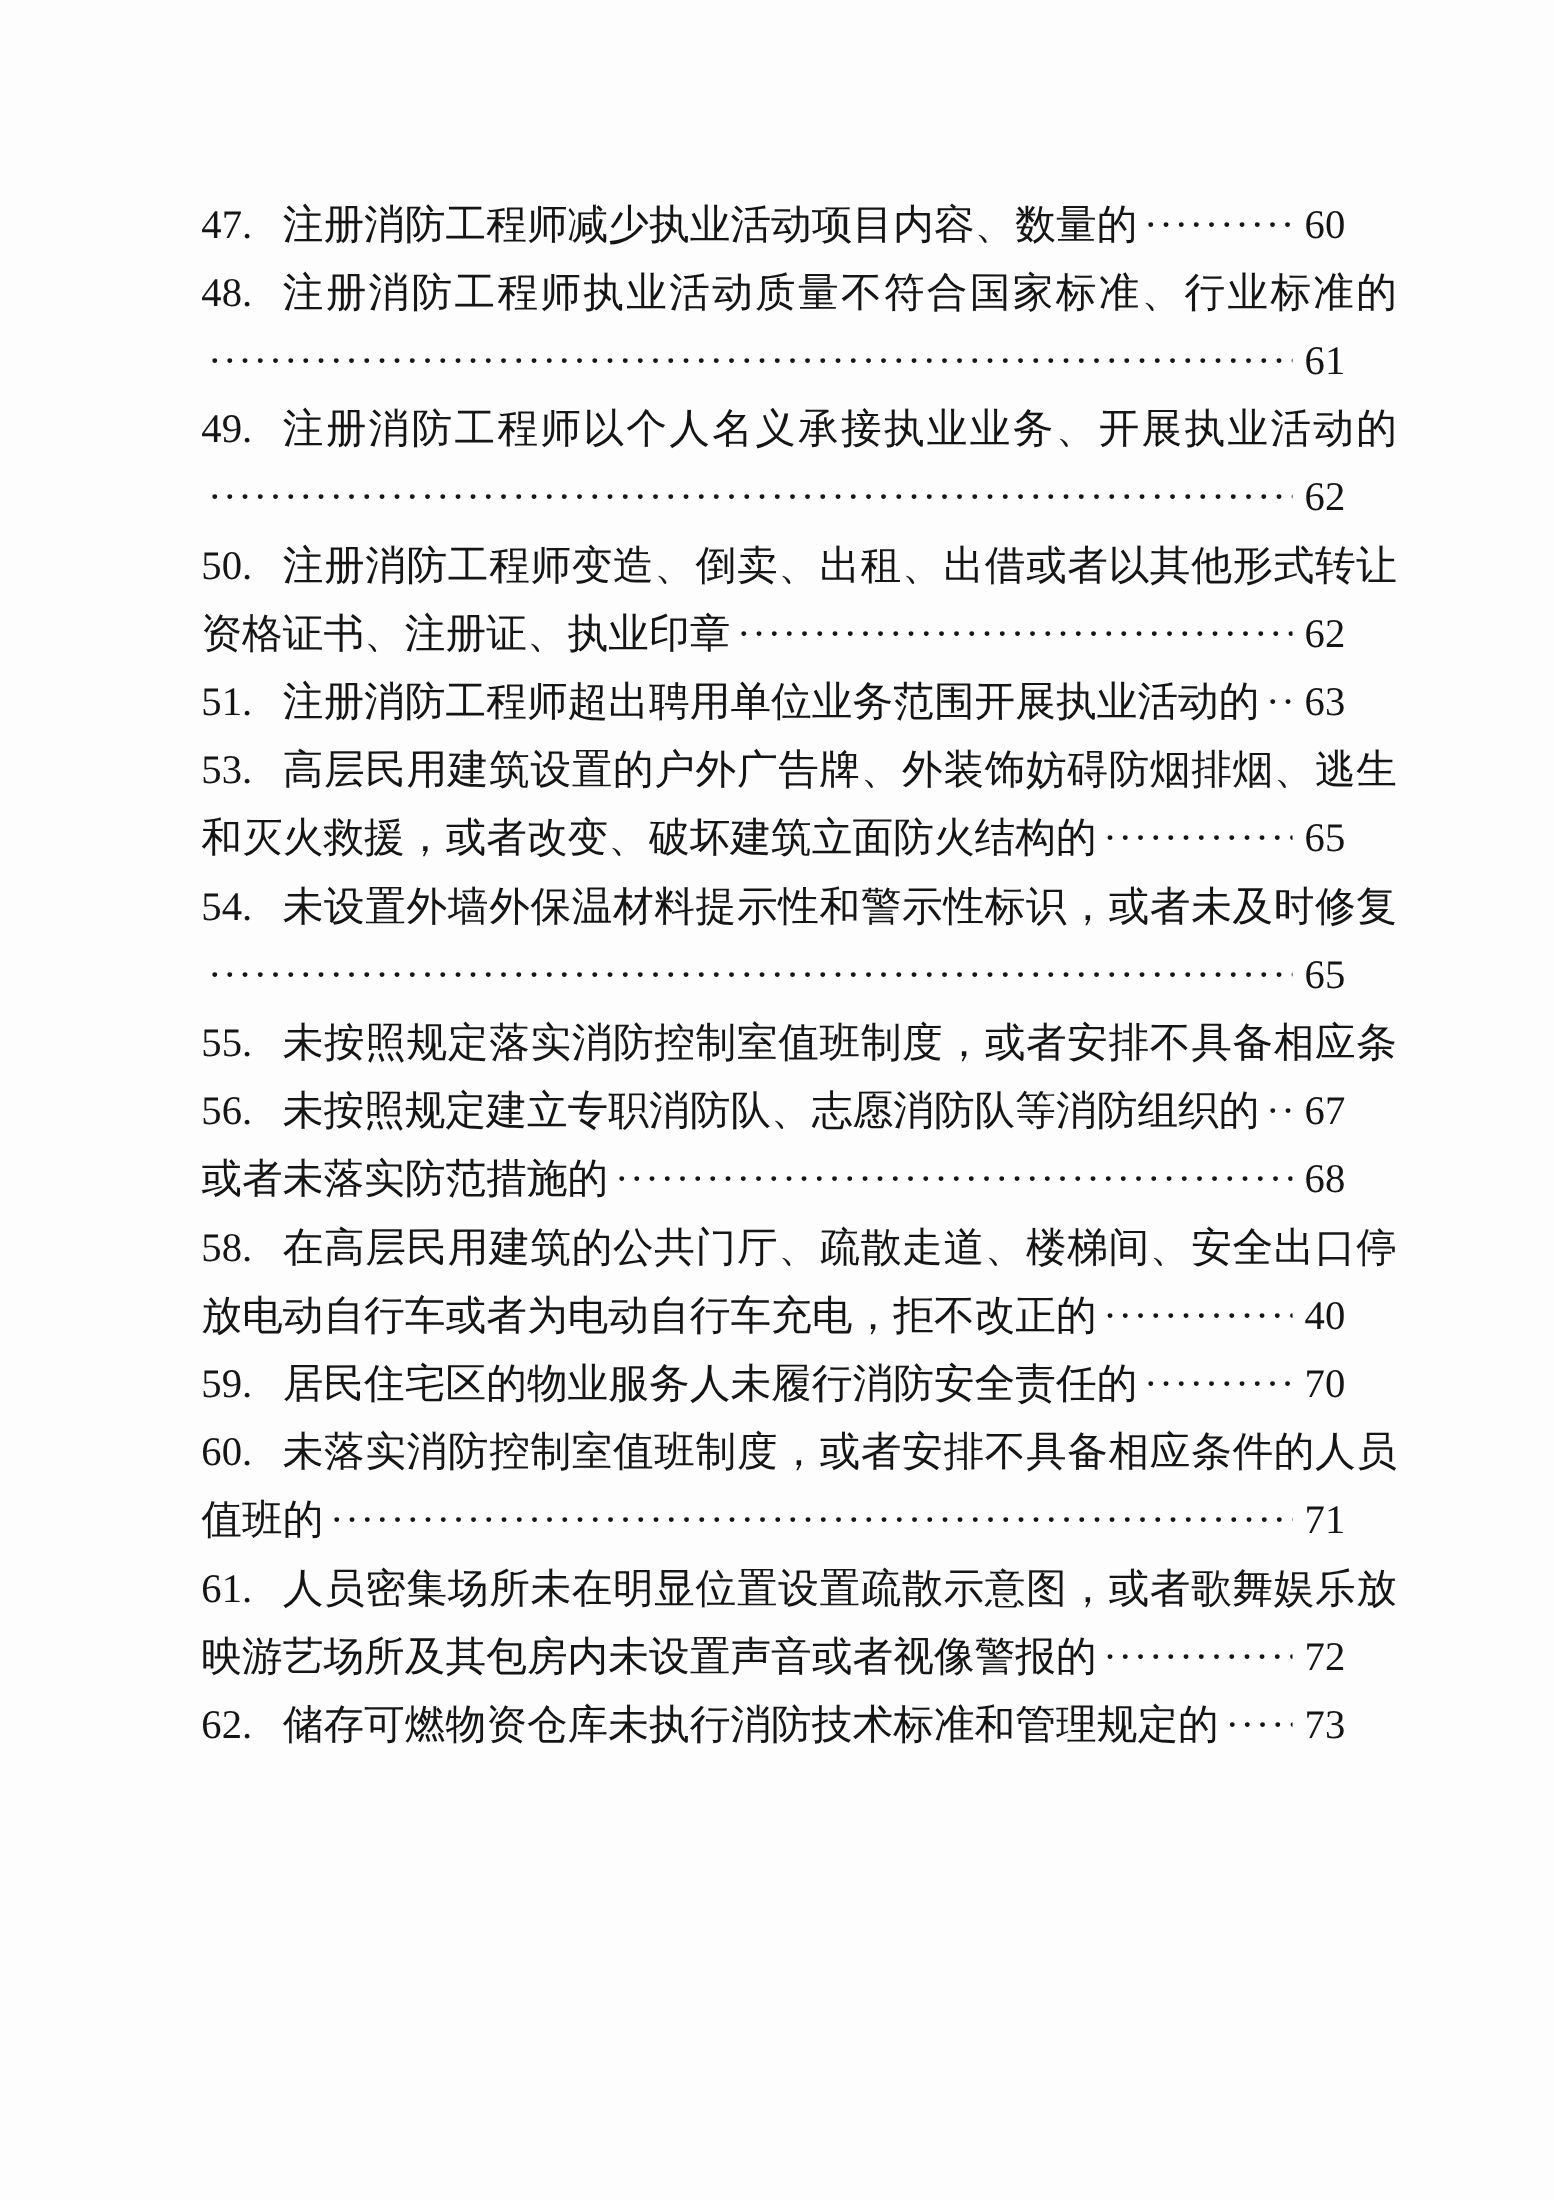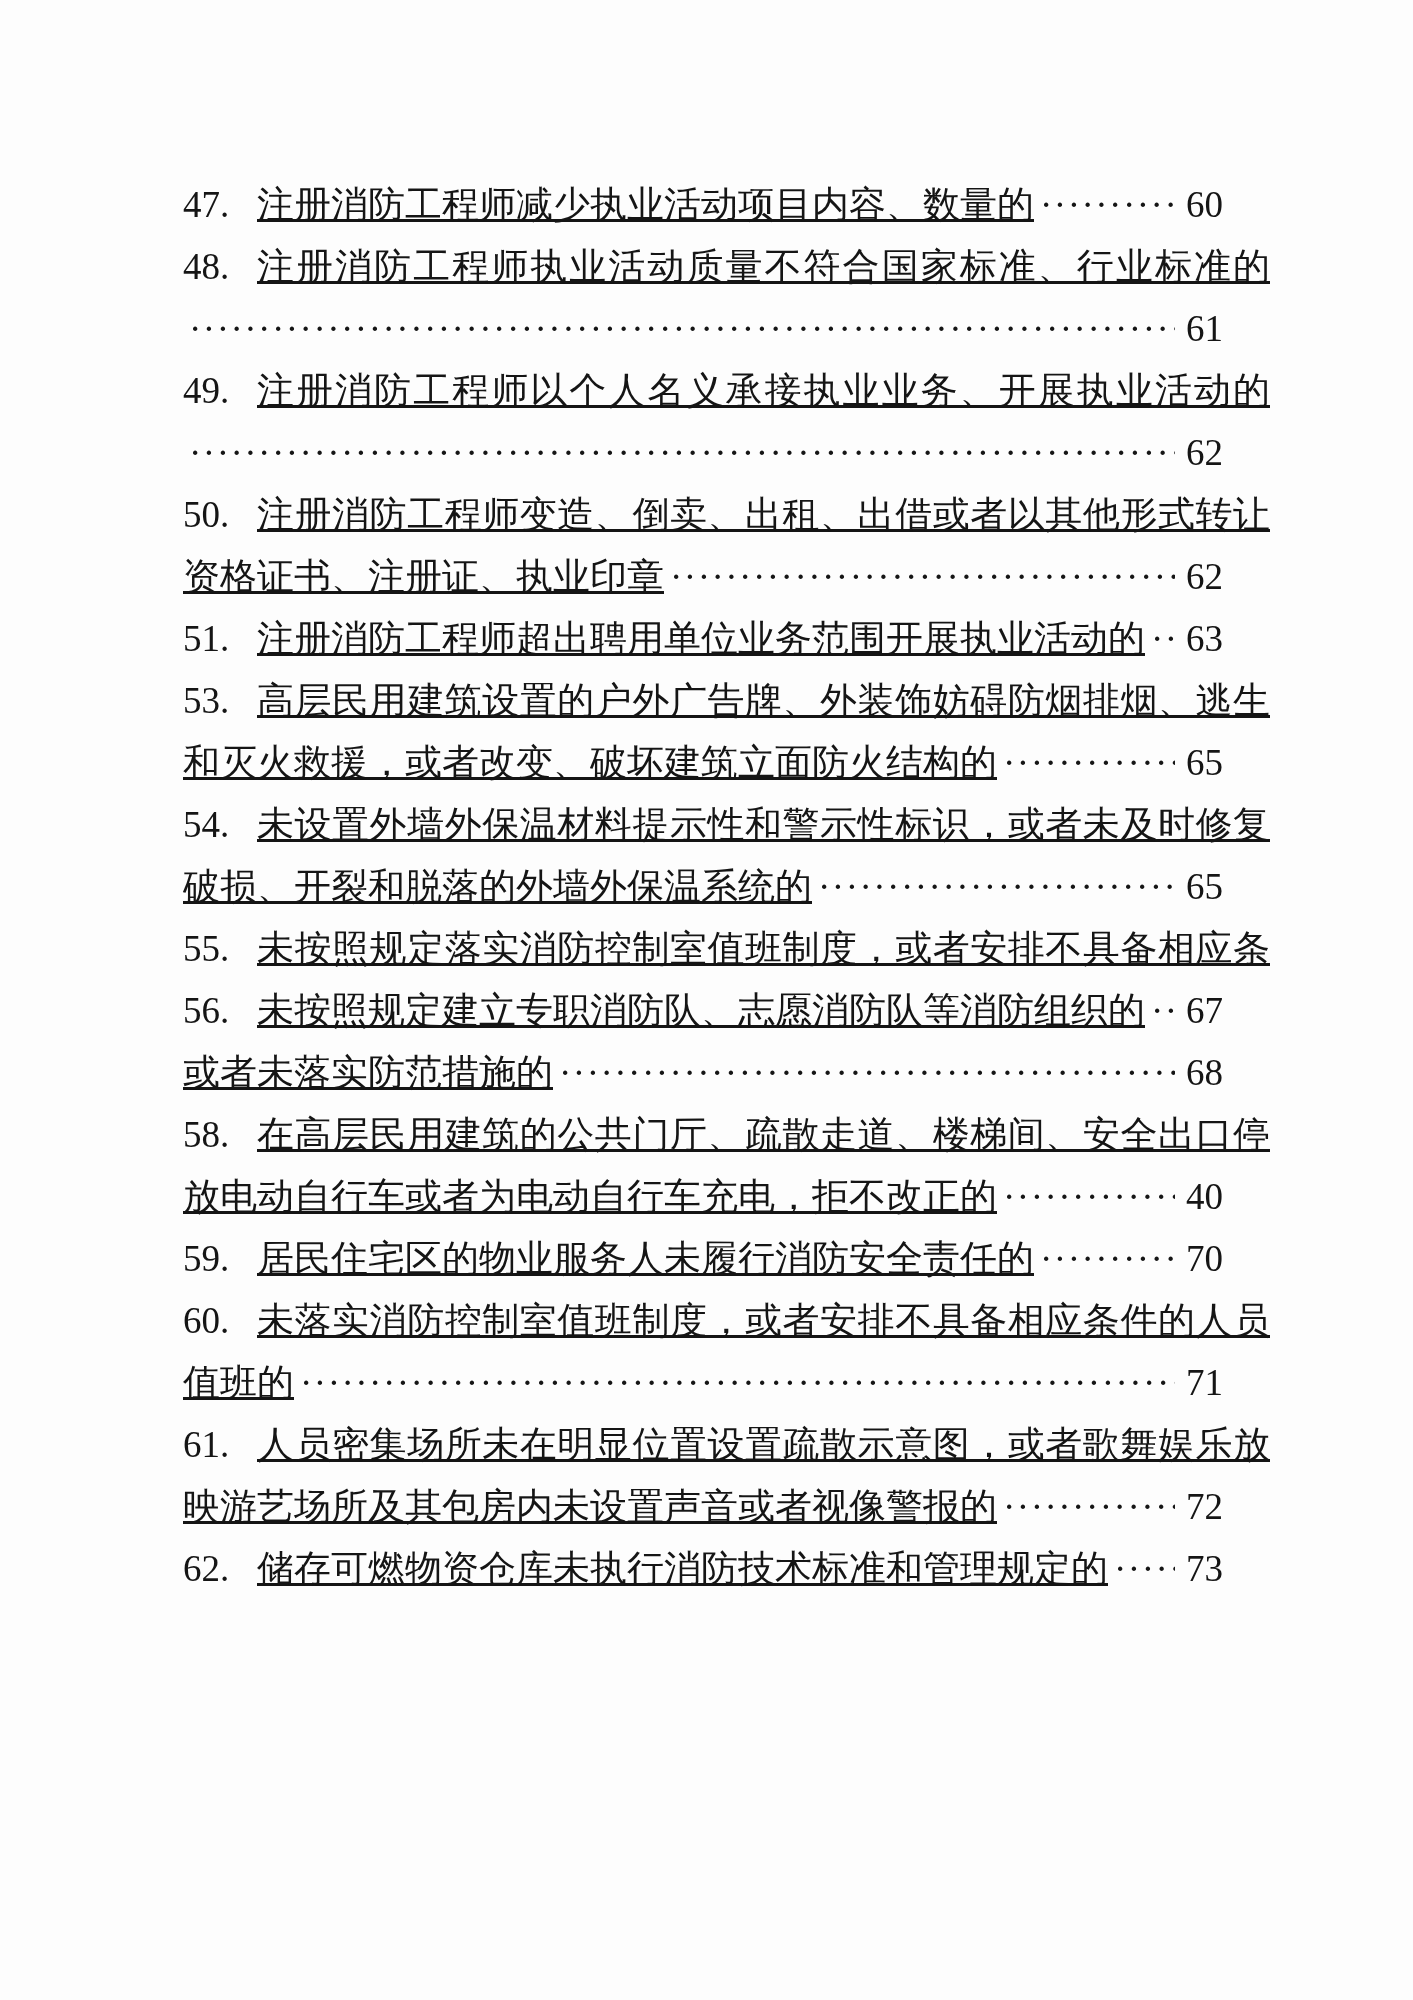--- a/index.html
+++ b/index.html
@@ -33,21 +33,20 @@
   }
   .end-row {
     padding-right: 47px; 
   }
   .num {
     flex: 0 0 74px;
     white-space: nowrap;
   }
   .txt {
     white-space: nowrap;
-    text-decoration: underline;
   }
   .fill-row .txt {
     flex: 1 1 auto;
     text-align: justify;
     text-align-last: justify;
     text-justify: inter-ideograph;
   }
   .leader {
     flex: 1 1 auto;
     overflow: hidden;
@@ -131,21 +130,20 @@
           <span class="leader"></span>
           <span class="pg">65</span>
         </div>
       </div>
       <div class="entry">
         <div class="row fill-row">
           <span class="num">54.</span>
           <span class="txt">未设置外墙外保温材料提示性和警示性标识，或者未及时修复</span>
         </div>
         <div class="row end-row">
-          <span class="txt">破损、开裂和脱落的外墙外保温系统的</span>
           <span class="leader"></span>
           <span class="pg">65</span>
         </div>
       </div>
       <div class="entry">
         <div class="row fill-row">
           <span class="num">55.</span>
           <span class="txt">未按照规定落实消防控制室值班制度，或者安排不具备相应条</span>
         </div>
       </div>

